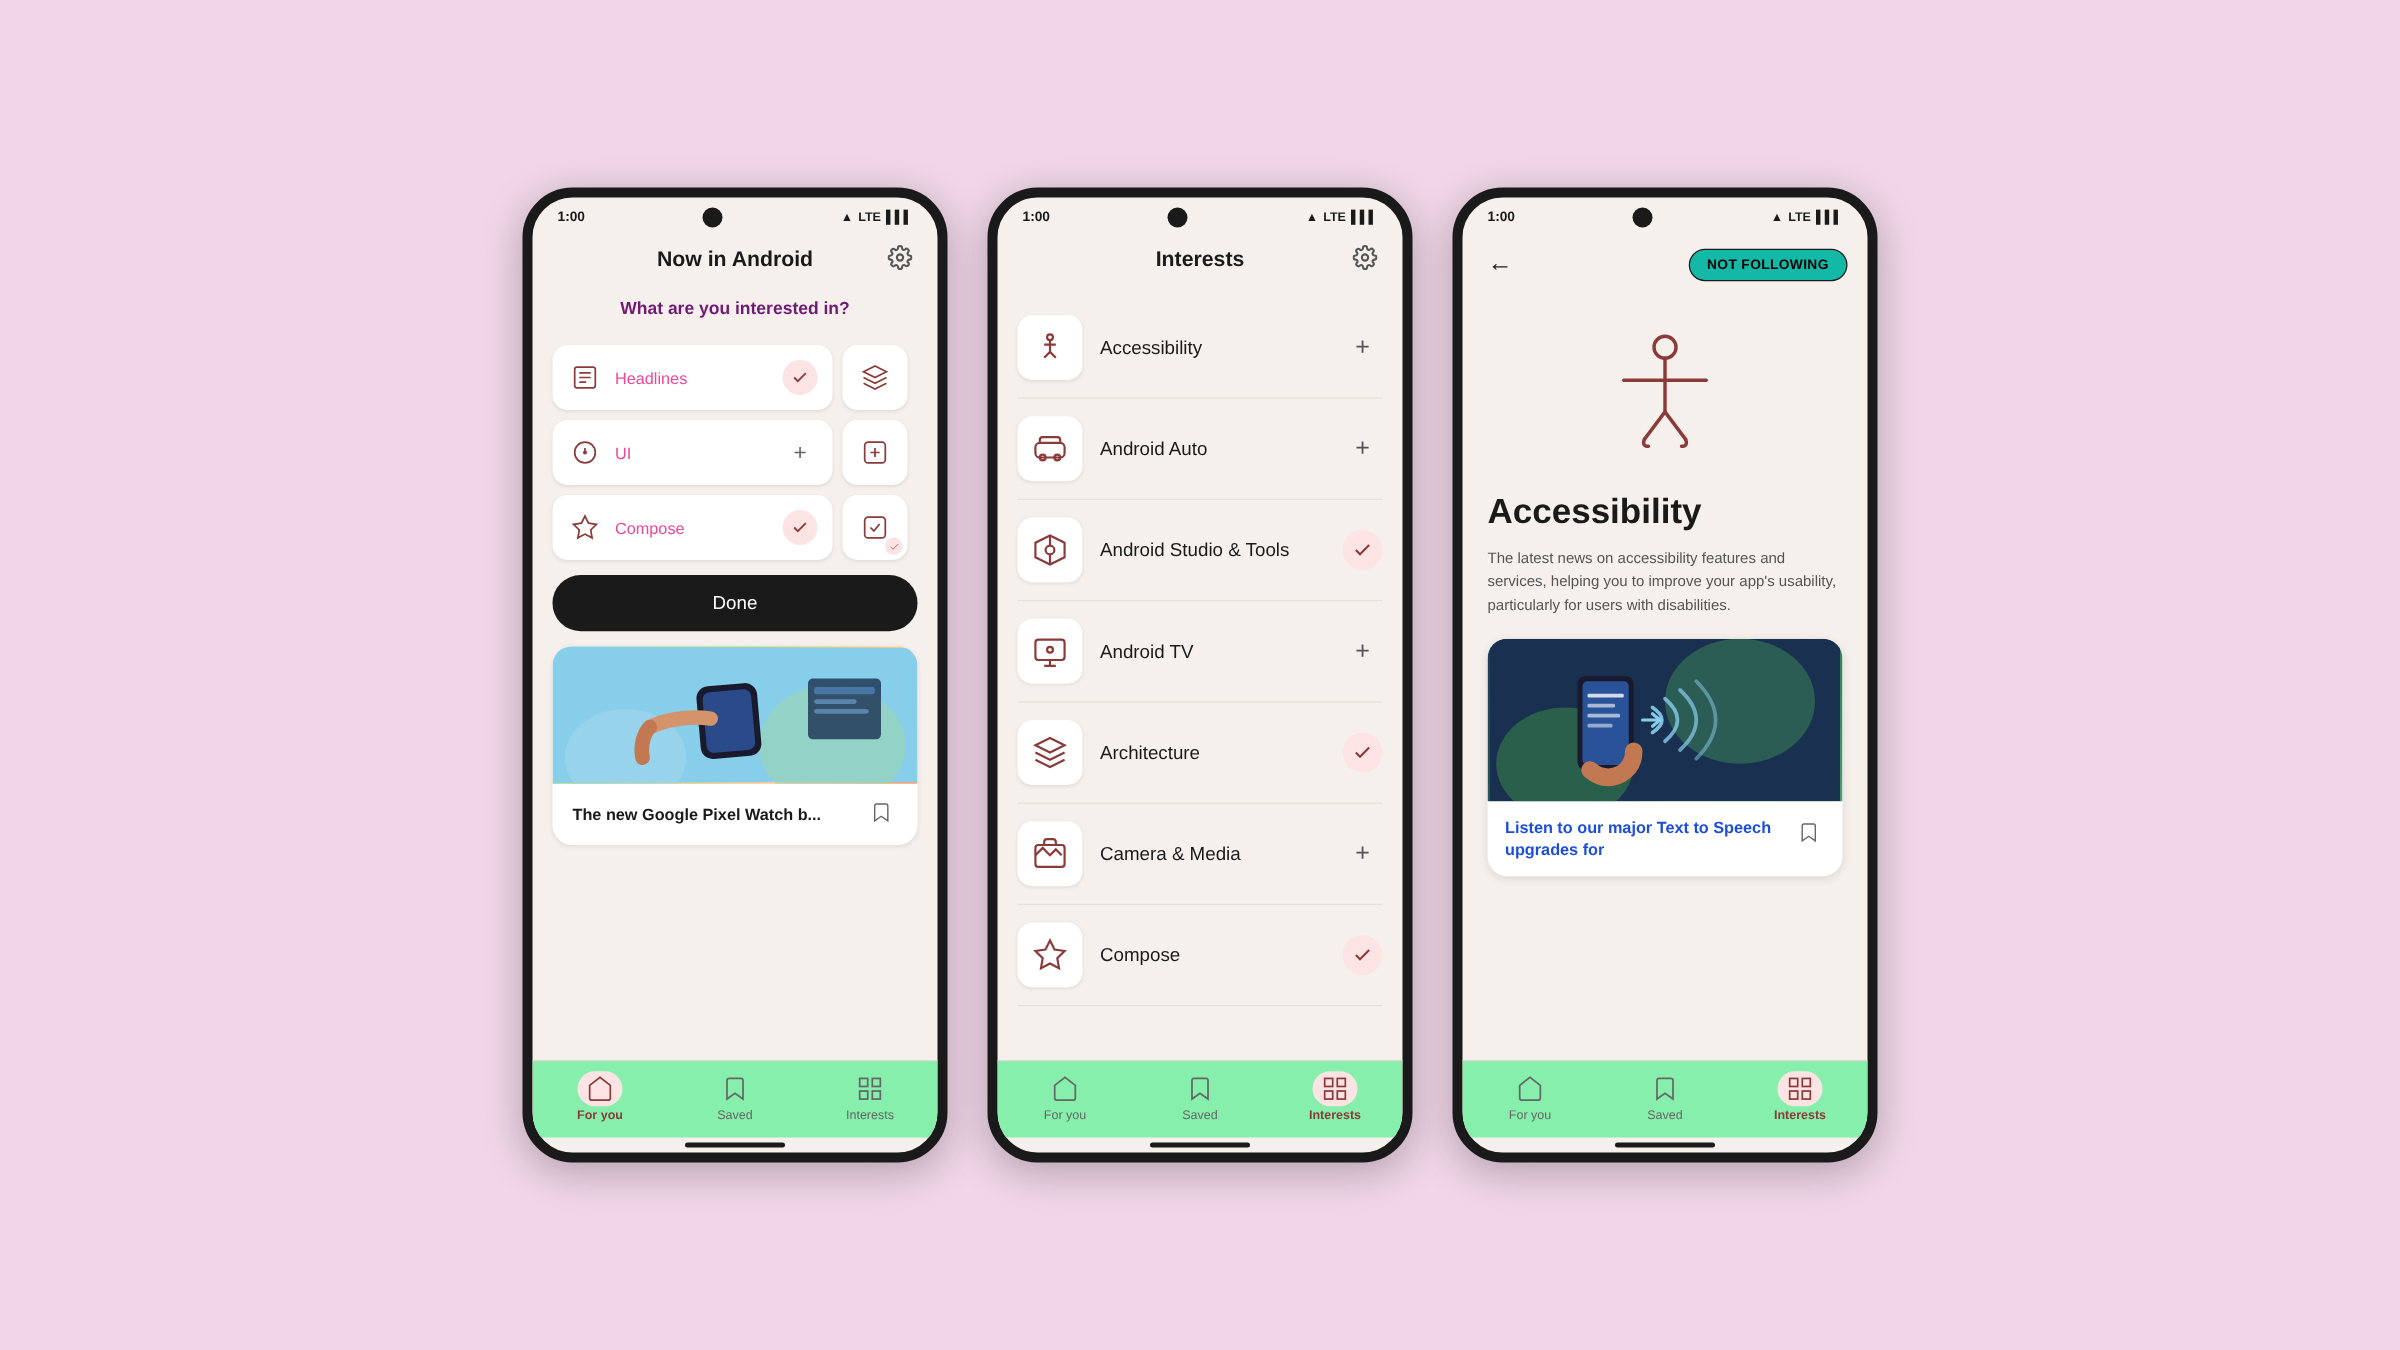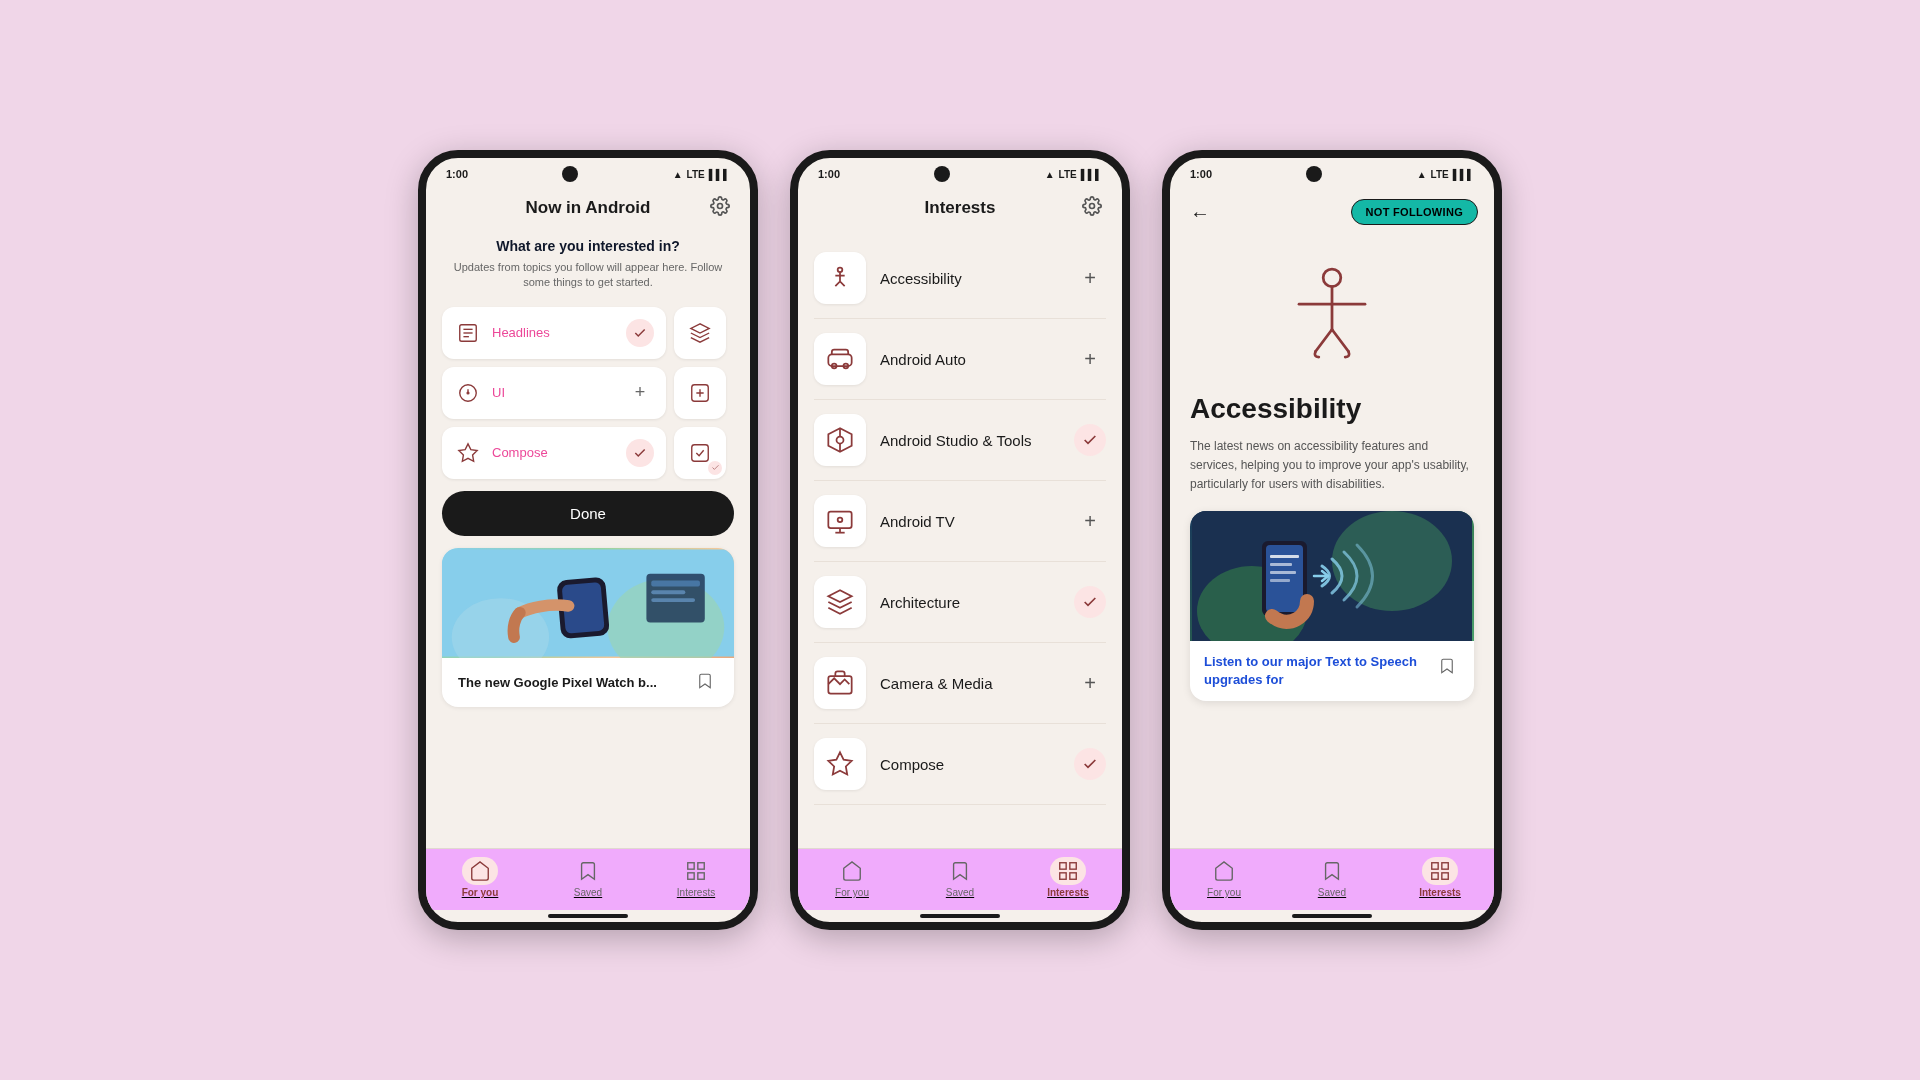--- a/index.html
+++ b/index.html
@@ -85,21 +85,21 @@
     }
 
     .interests-prompt {
       text-align: center;
       padding: 8px 24px 16px;
     }
 
     .interests-prompt h2 {
       font-size: 14px;
       font-weight: 700;
-      color: #0f172a;
+      color: #701a75;
       margin-bottom: 6px;
     }
 
     .interests-prompt p {
       font-size: 11px;
       color: #666;
       line-height: 1.4;
     }
 
     .topic-grid {
@@ -277,23 +277,22 @@
       height: 18px;
       stroke: #666;
       fill: none;
       stroke-width: 1.5;
     }
 
     
     .bottom-nav {
       display: flex;
       border-top: 1px solid #e0d9d0;
-      background: #f0abfc;
+      background: #86efac;
       flex-shrink: 0;
-      text-decoration: underline;
     }
 
     .nav-item {
       flex: 1;
       display: flex;
       flex-direction: column;
       align-items: center;
       padding: 8px 4px 12px;
       cursor: pointer;
       border: none;
@@ -555,21 +554,20 @@
       <button class="gear-btn">
         <svg viewBox="0 0 24 24" stroke="currentColor" fill="none" stroke-width="2" width="20" height="20">
           <circle cx="12" cy="12" r="3"></circle>
           <path d="M19.4 15a1.65 1.65 0 0 0 .33 1.82l.06.06a2 2 0 0 1-2.83 2.83l-.06-.06a1.65 1.65 0 0 0-1.82-.33 1.65 1.65 0 0 0-1 1.51V21a2 2 0 0 1-4 0v-.09A1.65 1.65 0 0 0 9 19.4a1.65 1.65 0 0 0-1.82.33l-.06.06a2 2 0 0 1-2.83-2.83l.06-.06A1.65 1.65 0 0 0 4.68 15a1.65 1.65 0 0 0-1.51-1H3a2 2 0 0 1 0-4h.09A1.65 1.65 0 0 0 4.6 9a1.65 1.65 0 0 0-.33-1.82l-.06-.06a2 2 0 0 1 2.83-2.83l.06.06A1.65 1.65 0 0 0 9 4.68a1.65 1.65 0 0 0 1-1.51V3a2 2 0 0 1 4 0v.09a1.65 1.65 0 0 0 1 1.51 1.65 1.65 0 0 0 1.82-.33l.06-.06a2 2 0 0 1 2.83 2.83l-.06.06A1.65 1.65 0 0 0 19.4 9a1.65 1.65 0 0 0 1.51 1H21a2 2 0 0 1 0 4h-.09a1.65 1.65 0 0 0-1.51 1z"></path>
         </svg>
       </button>
     </div>
 
     <div class="interests-prompt">
       <h2>What are you interested in?</h2>
-      <p>Updates from topics you follow will appear here. Follow some things to get started.</p>
     </div>
 
     <div class="topic-grid">
 
       <div class="topic-item">
         <div class="topic-left">
           <div class="topic-icon">
             <svg viewBox="0 0 24 24">
                 <rect x="3" y="3" width="18" height="18" rx="2"></rect>
                 <line x1="7" y1="8" x2="17" y2="8"></line>

